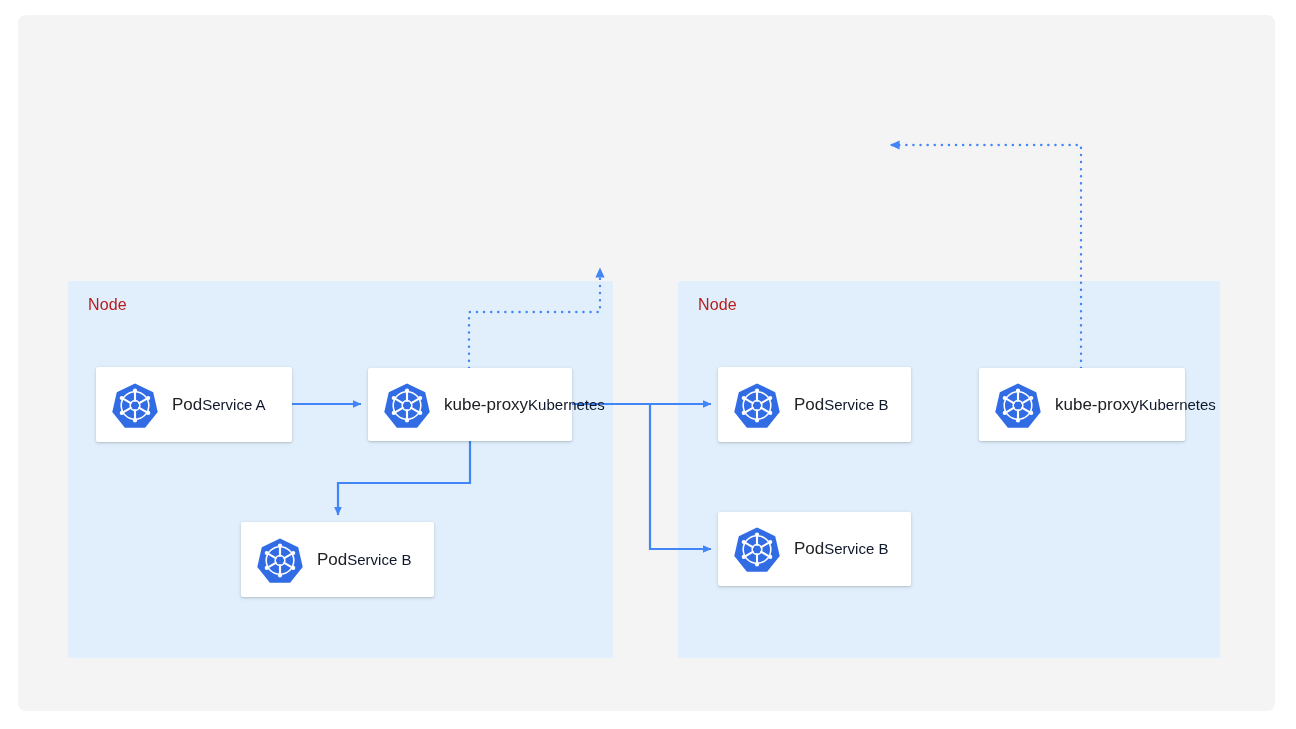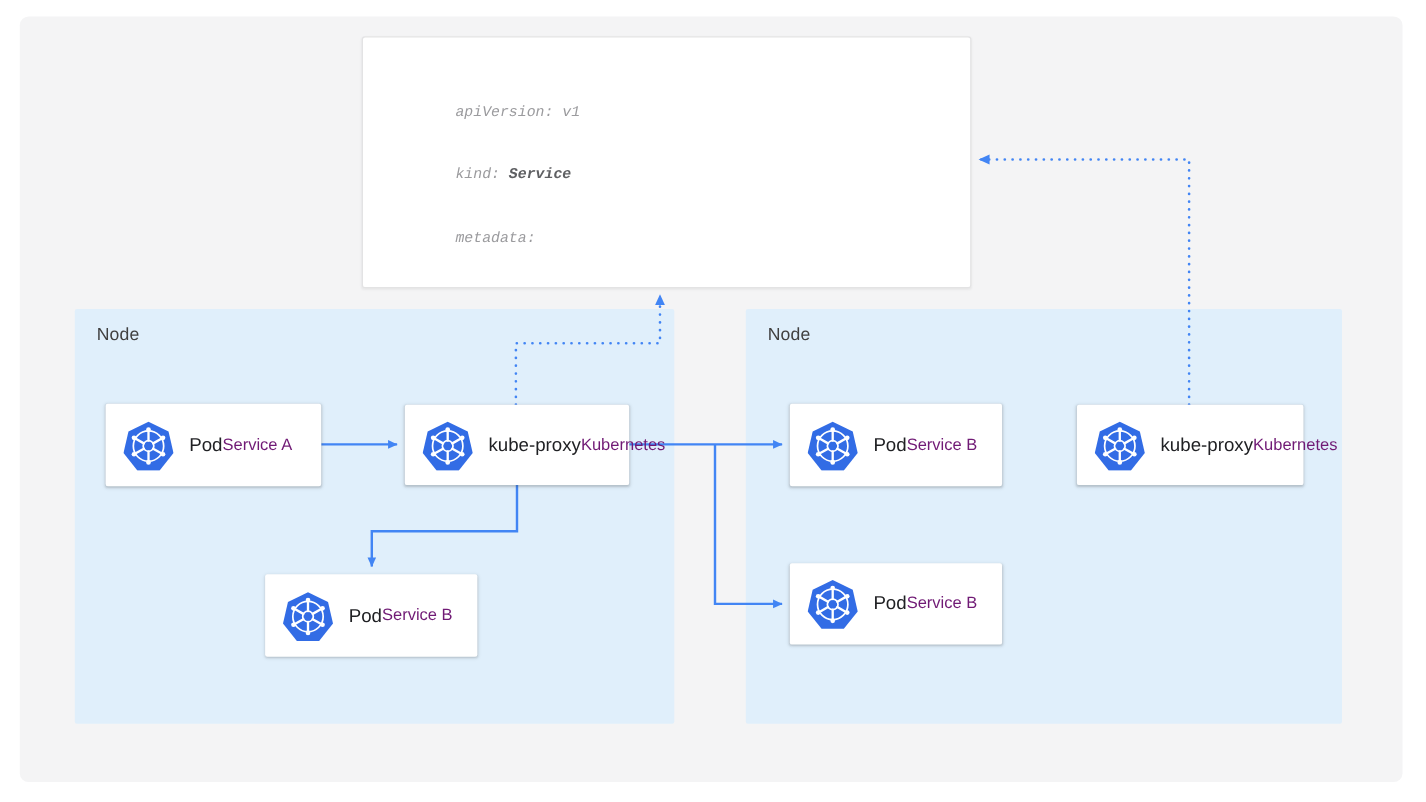--- a/index.html
+++ b/index.html
@@ -66,21 +66,21 @@
     border-radius: 2px;
   }
   #node-left  { left: 68px;  top: 281px; width: 545px; height: 377px; }
   #node-right { left: 678px; top: 281px; width: 542px; height: 377px; }
 
   .node-label {
     position: absolute;
     left: 20px;
     top: 15px;
     font-size: 16px;
-    color: #404040;
+    color: #b91c1c;
     letter-spacing: 0.1px;
   }
 
   
   .entity {
     position: absolute;
     background: #ffffff;
     border-radius: 2px;
     box-shadow: 0 1px 2px rgba(60,64,67,0.20), 0 1px 4px rgba(60,64,67,0.10);
     display: flex;
@@ -97,21 +97,21 @@
   }
   .entity .entity-text { display: flex; flex-direction: row; justify-content: center; }
   .entity .entity-title {
     font-size: 17px;
     color: #202124;
     line-height: 22px;
     white-space: nowrap;
   }
   .entity .entity-sub {
     font-size: 15px;
-    color: #701a75;
+    color: #0f172a;
     line-height: 21px;
     white-space: nowrap;
   }
 
   
   #pod-a            { left: 96px;  top: 367px; width: 196px; height: 75px; }
   #kube-proxy-left  { left: 368px; top: 368px; width: 204px; height: 73px; }
   #pod-b-local      { left: 241px; top: 522px; width: 193px; height: 75px; }
   #pod-b-remote-1   { left: 718px; top: 367px; width: 193px; height: 75px; }
   #pod-b-remote-2   { left: 718px; top: 512px; width: 193px; height: 74px; }
@@ -126,35 +126,20 @@
     pointer-events: none;
   }
 </style>
 </head>
 <body>
 
 <div id="stage">
 
   <div class="canvas-panel"></div>
 
-  <div class="yaml-card">
-    <div class="yaml-code">
-      <span class="yaml-line">apiVersion: v1</span>
-      <span class="yaml-line"><span>kind: </span><span class="k-bold">Service</span></span>
-      <span class="yaml-line">metadata:</span>
-      
-      
-      
-      
-      
-      
-      
-      
-    </div>
-  </div>
 
   <div class="node-box" id="node-left">
     <div class="node-label">Node</div>
   </div>
 
   <div class="node-box" id="node-right">
     <div class="node-label">Node</div>
   </div>
 
   <svg id="connectors" viewBox="0 0 1296 729" xmlns="http://www.w3.org/2000/svg">

